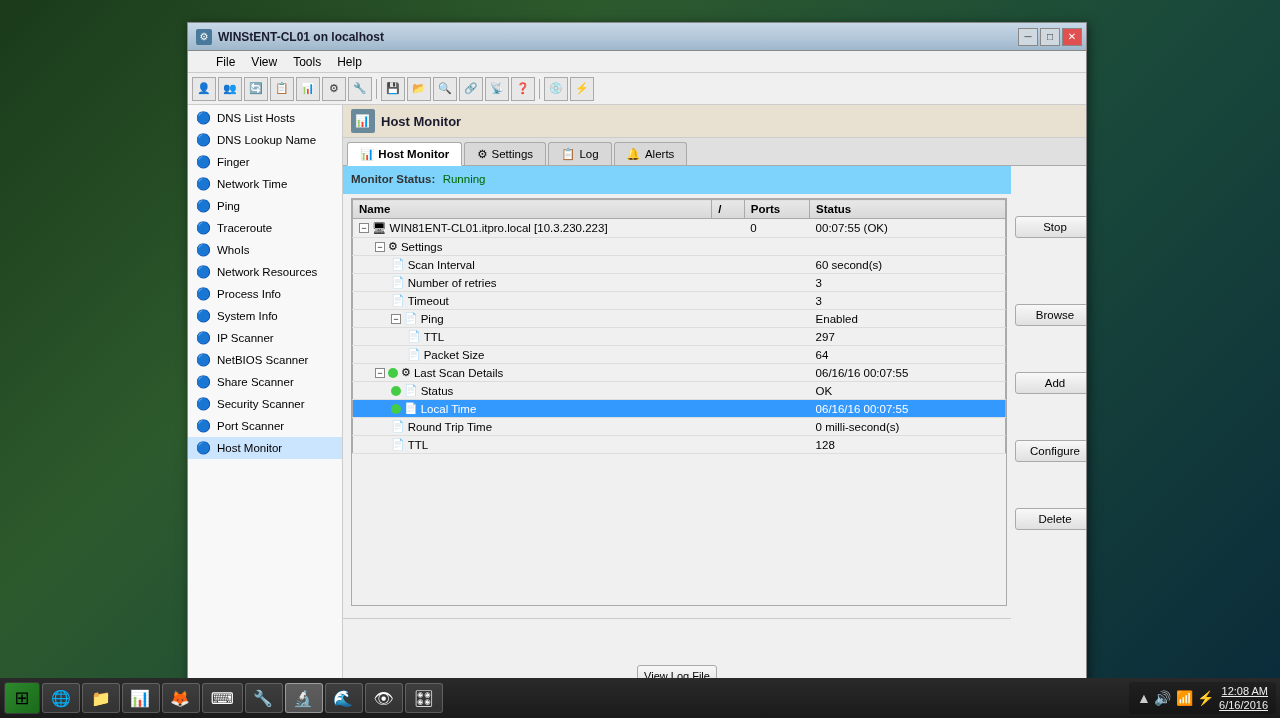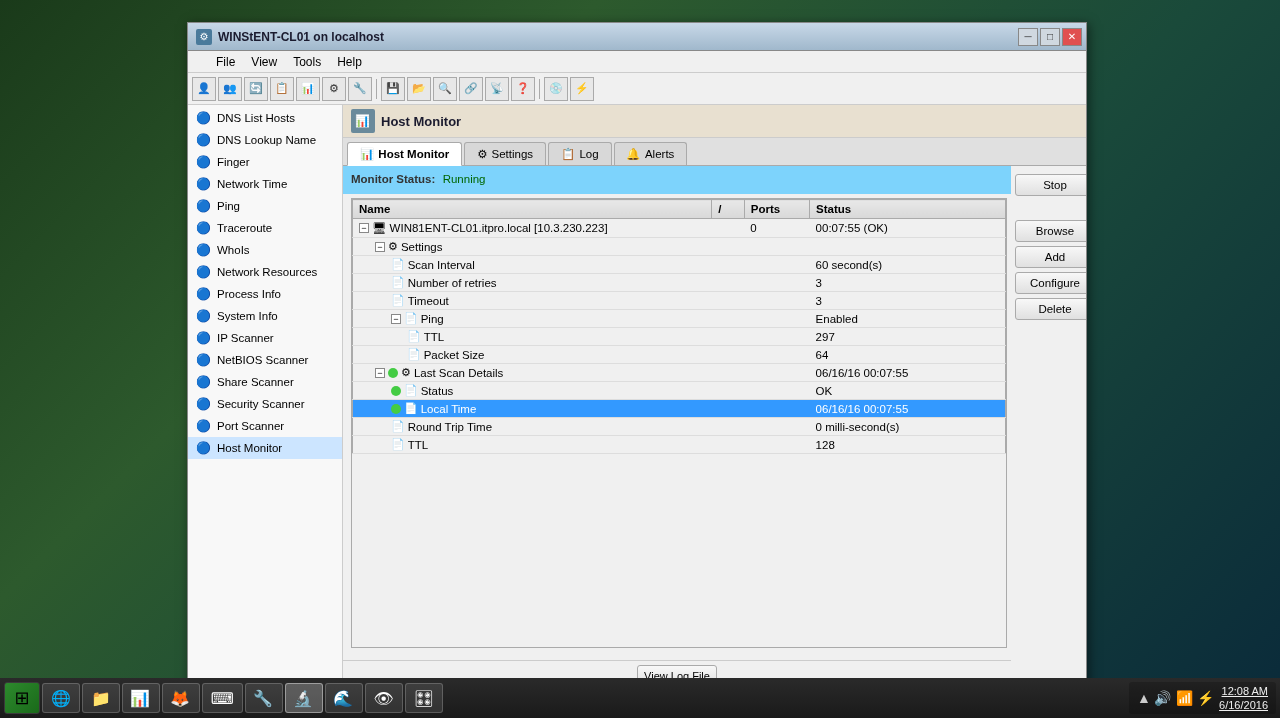--- a/index.html
+++ b/index.html
@@ -308,20 +308,21 @@
 
     .side-btn {
       width: 80px;
       padding: 4px 8px;
       background: linear-gradient(to bottom, #f8f8f8, #e0e0e0);
       border: 1px solid #aaa;
       cursor: pointer;
       font-size: 11.5px;
       text-align: center;
       border-radius: 3px;
+      margin-top: 42px;
     }
 
     .view-log-btn {
       font-size: 11px;
       padding: 4px 4px;
     }
 
     
     .statusbar {
       position: absolute;

